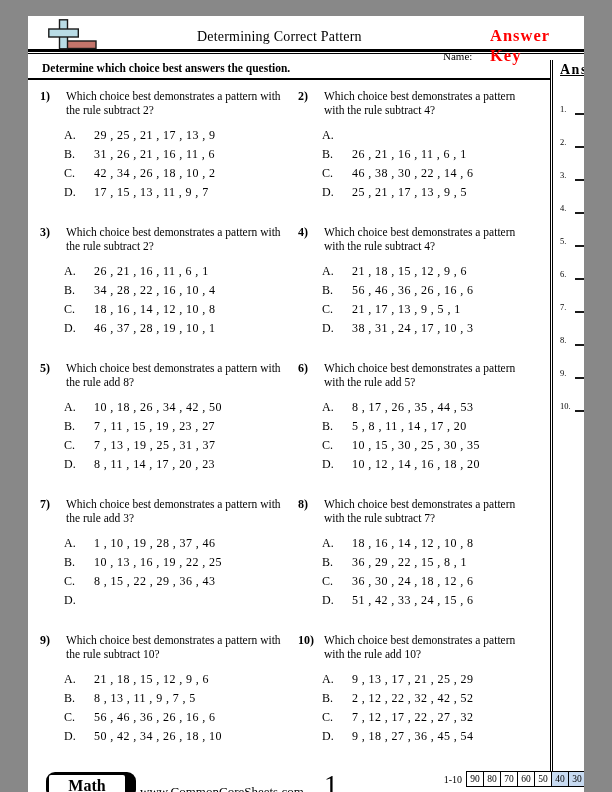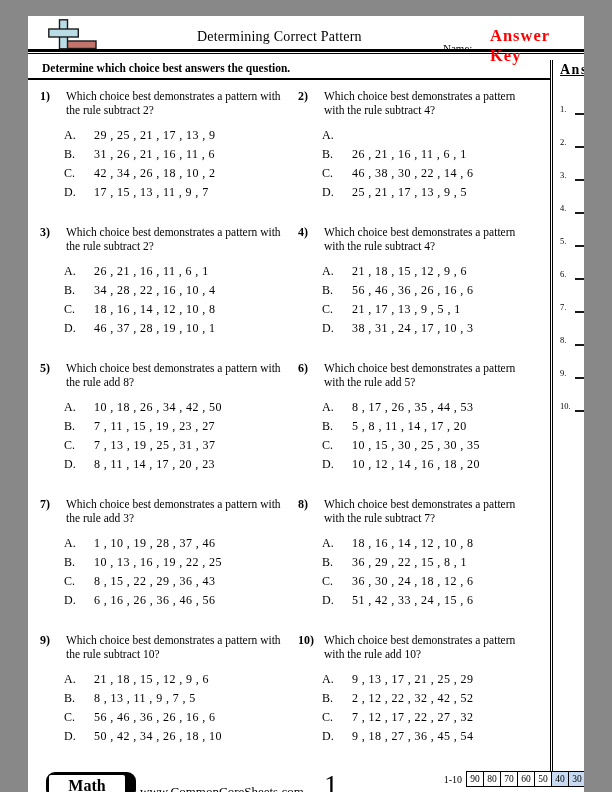--- a/index.html
+++ b/index.html
@@ -5,21 +5,21 @@
   html,body{margin:0;padding:0;background:#888;}
   .page{
     width:556px;height:792px;position:relative;background:#ffffff;
     font-family:"Liberation Serif", serif;color:#000;overflow:hidden;
     margin:16px auto;
   }
   
   .hdr{position:relative;height:33px;}
   .icon-box{position:absolute;left:20px;top:3px;width:52px;height:31px;}
   .title{position:absolute;left:169px;top:13px;font-size:14px;letter-spacing:.2px;}
-  .name-label{position:absolute;left:415px;top:26px;font-size:11px;}
+  .name-label{position:absolute;left:415px;top:34px;font-size:11px;}
   .name-value{position:absolute;left:462px;top:10px;font-size:16.5px;font-weight:bold;color:#ff0000;letter-spacing:1px;}
   .rule-thick{height:3px;background:#000;}
   .rule-thin{height:1px;background:#000;margin-top:1px;}
   
   .content{position:absolute;top:44px;left:0;width:612px;height:717px;display:flex;font-family:Liberation Serif, serif;}
   .main{width:522px;flex:none;}
   .instruction{font-weight:bold;font-size:11.5px;padding:2px 0 4px 14px;}
   .inst-rule{height:2px;background:#000;}
   .qgrid{display:grid;grid-template-columns:258px 252px;grid-auto-rows:136px;padding:9px 0 0 10px;}
   .q-head{display:flex;}
@@ -262,21 +262,20 @@
     <span class="c-seq">10 , 13 , 16 , 19 , 22 , 25</span>
   </div>
 
   <div class="choice">
     <span class="c-letter">C.</span>
     <span class="c-seq">8 , 15 , 22 , 29 , 36 , 43</span>
   </div>
 
   <div class="choice">
     <span class="c-letter">D.</span>
-    <span class="c-seq">6 , 16 , 26 , 36 , 46 , 56</span>
   </div>
 </div>
   </div>
 
   <div class="question">
     <div class="q-head">
       <span class="q-num">8)</span>
       <span class="q-text">Which choice best demonstrates a pattern with the rule subtract 7?</span>
     </div>
     <div class="choices">

